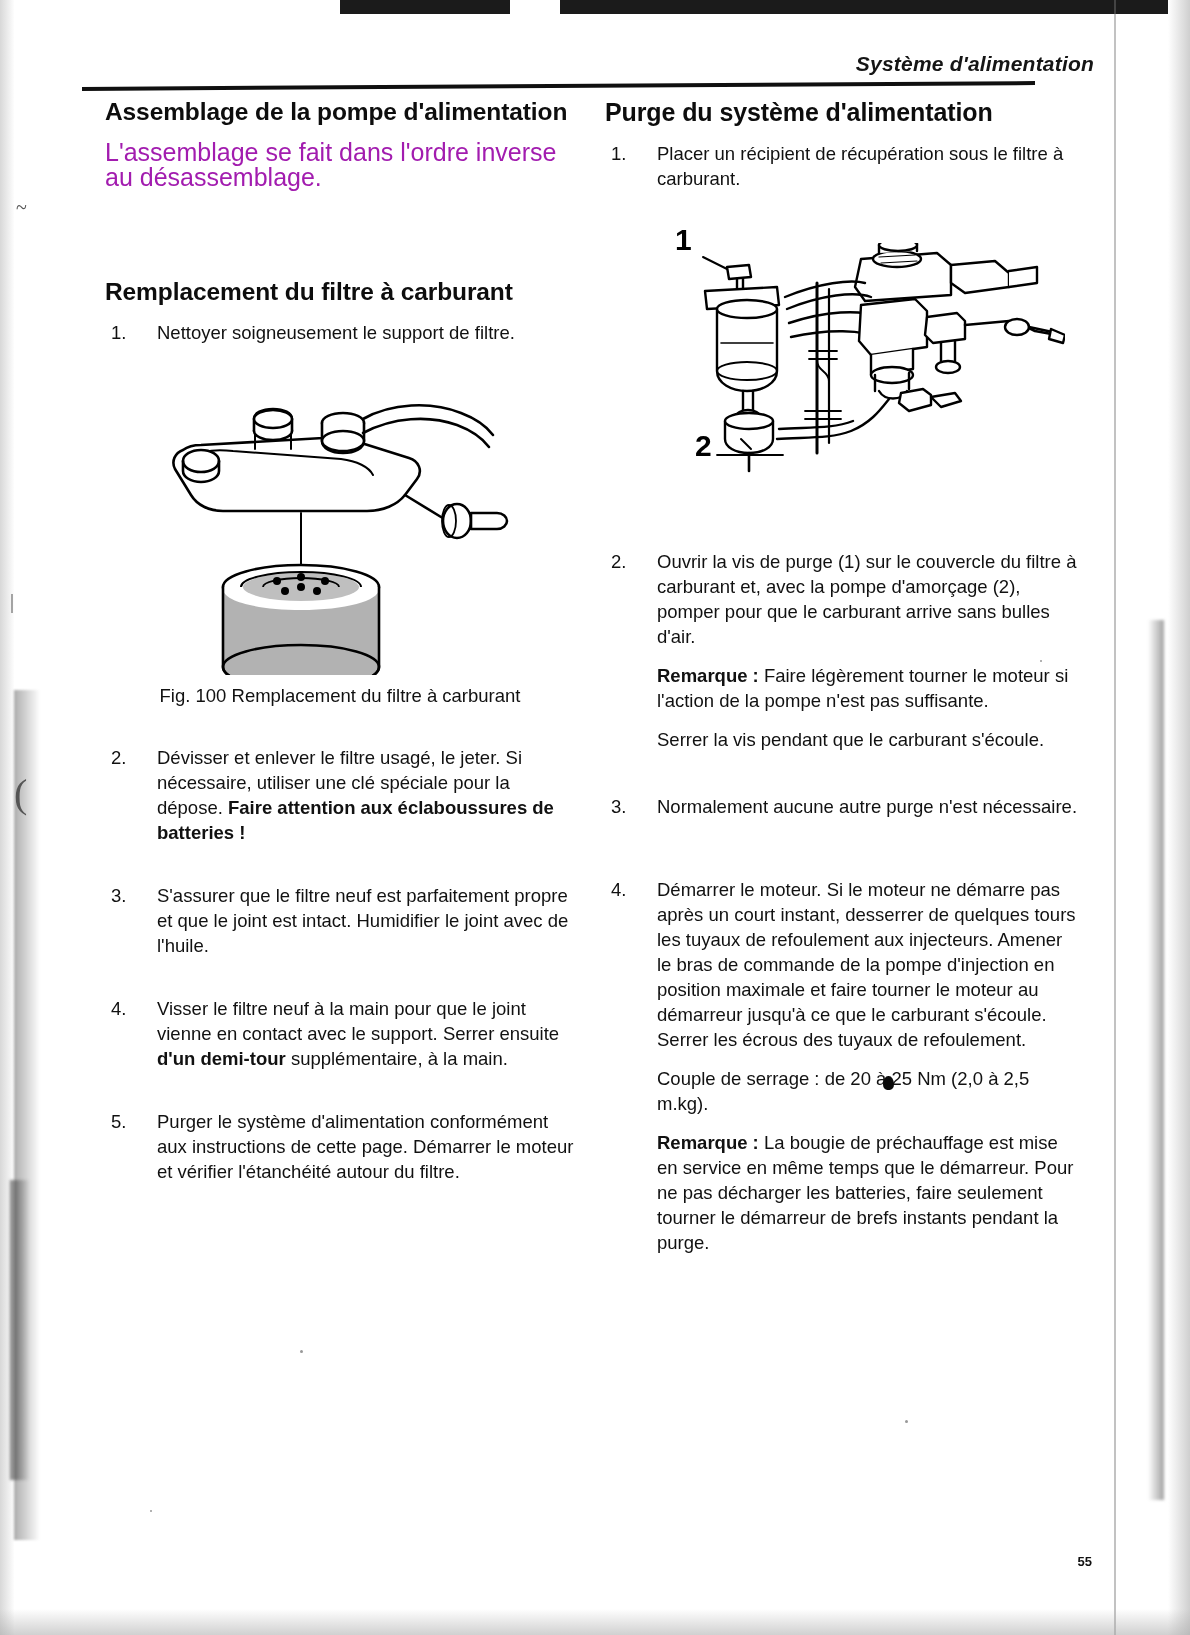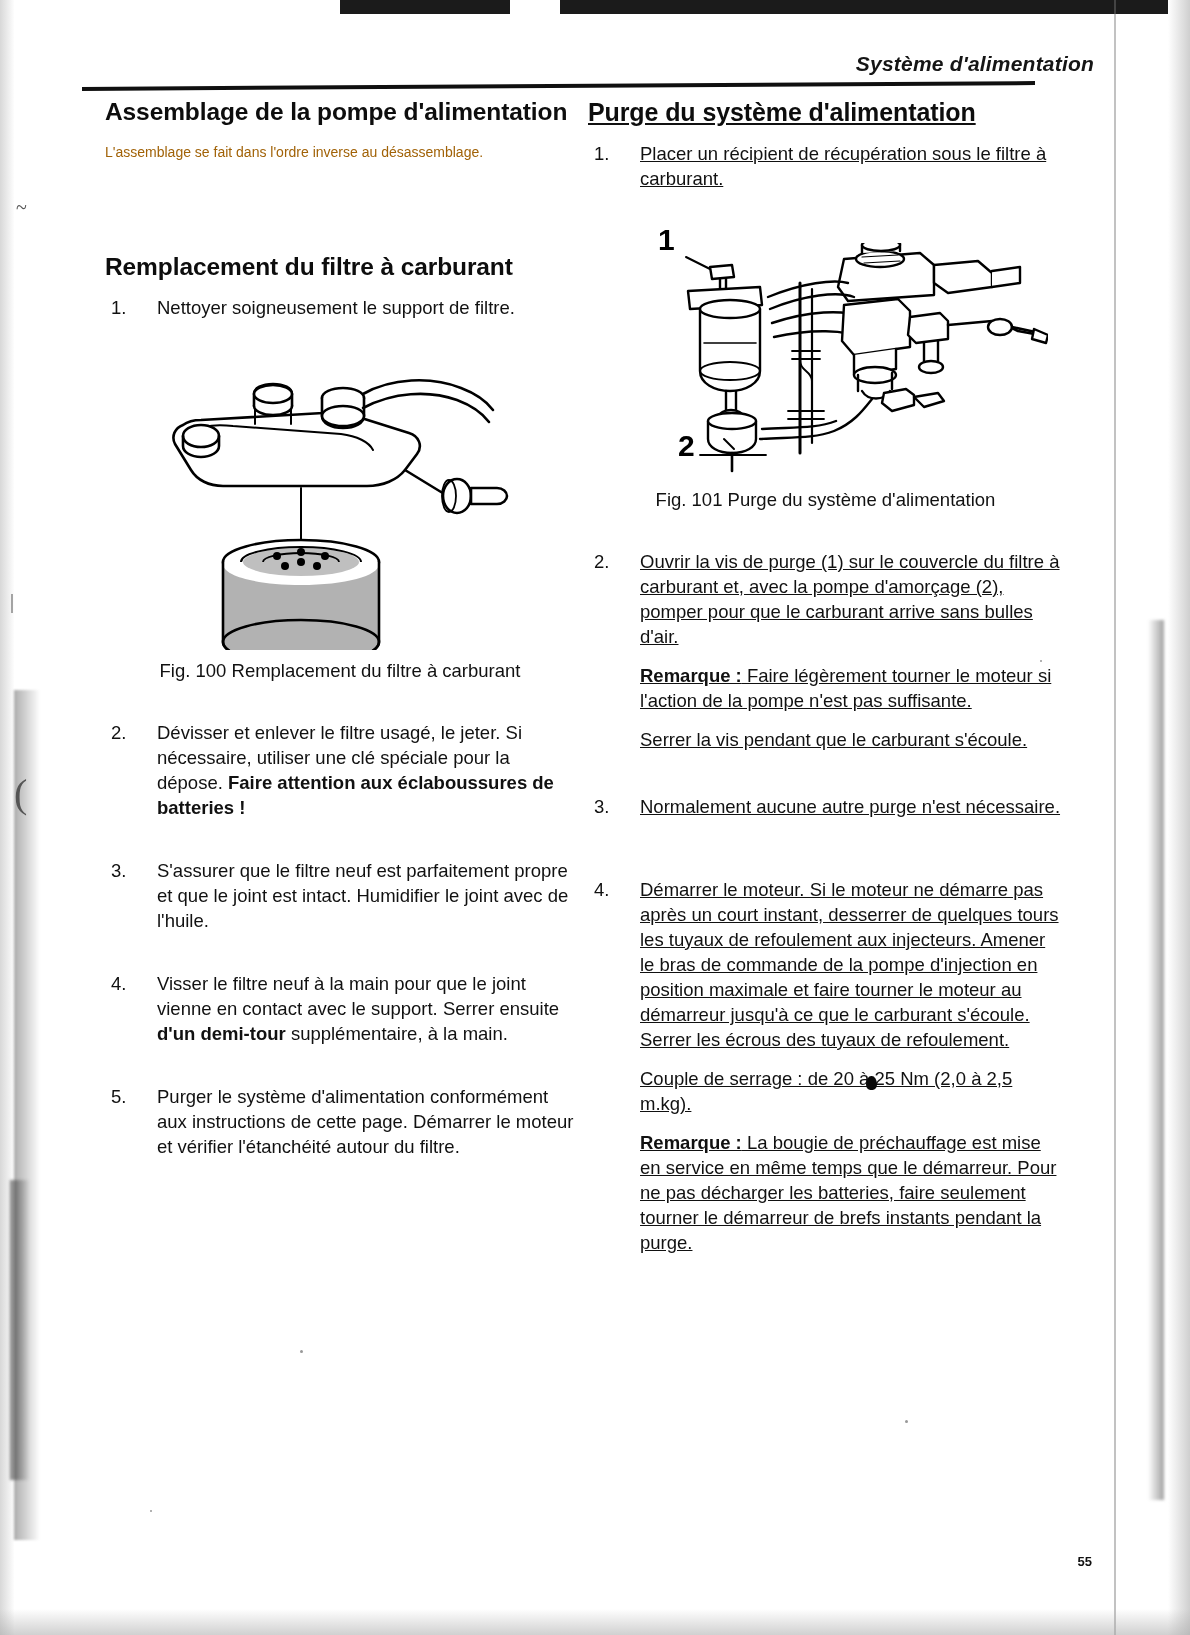--- a/index.html
+++ b/index.html
@@ -106,37 +106,37 @@
     transform: rotate(-0.35deg);
   }
 
   
   .col {
     position: absolute;
     top: 98px;
     margin-left: 23px;
   }
   .col-left  { left: 82px;  width: 470px; }
-  .col-right { left: 565px; width: 475px; text-decoration: underline; }
+  .col-right { left: 582px; width: 475px; }
 
   h2.sec-title {
     margin: 0 0 14px 0;
     font-size: 24.5px;
     font-weight: bold;
     letter-spacing: -0.1px;
     color: #0d0d0d;
   }
   h2.sec-title.right-title {
     font-size: 25px;
   }
   p.body {
     margin: 0;
-    font-size: 14px;
+    font-size: 25px;
     line-height: 25px;
-    color: #a16207;
+    color: #a21caf;
   }
 
   
   .item {
     position: relative;
     padding-left: 52px;
     margin-top: 0;
   }
   .item .num {
     position: absolute;
@@ -379,21 +379,20 @@
           <path d="M140 168 L176 168 M140 176 L176 176" stroke-width="1.8"></path>
 
           <path d="M112 196 C140 194 166 196 186 188 C206 180 216 166 224 156"></path>
           <path d="M114 186 C142 184 168 186 188 178"></path>
 
           <path d="M236 150 L258 146 L266 152 L266 162 L244 168 L234 160 Z" fill="#fff"></path>
           <path d="M266 154 L290 150 L296 158 L276 164 Z" fill="#fff"></path>
         </g>
       </svg>
 
-      <p class="fig-caption" style="position:absolute;left:0;top:258px;width:475px;">Fig. 101 Purge du système d'alimentation</p>
     </div>
 
     <div class="item" style="margin-top:20px;">
       <span class="num">2.</span>
       <div class="txt">Ouvrir la vis de purge (1) sur le couvercle du filtre à carburant et, avec la pompe d'amorçage (2), pomper pour que le carburant arrive sans bulles d'air.</div>
       <div class="txt sub-para"><b class="b">Remarque :</b><span> Faire légèrement tourner le moteur si l'action de la pompe n'est pas suffisante.</span></div>
       <div class="txt sub-para">Serrer la vis pendant que le carburant s'écoule.</div>
     </div>
 
     <div class="item" style="margin-top:42px;">

